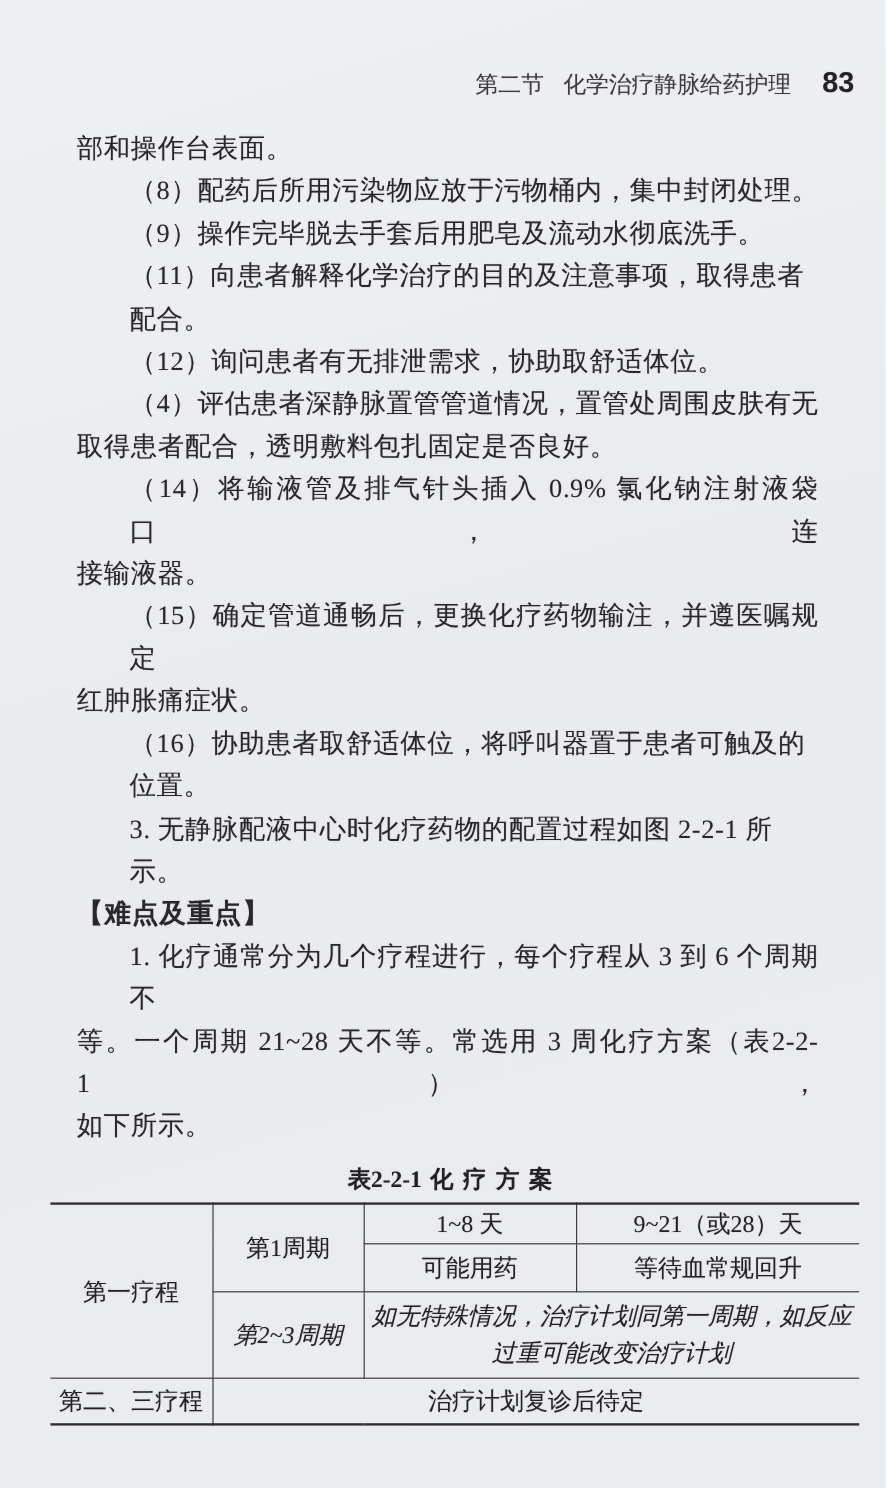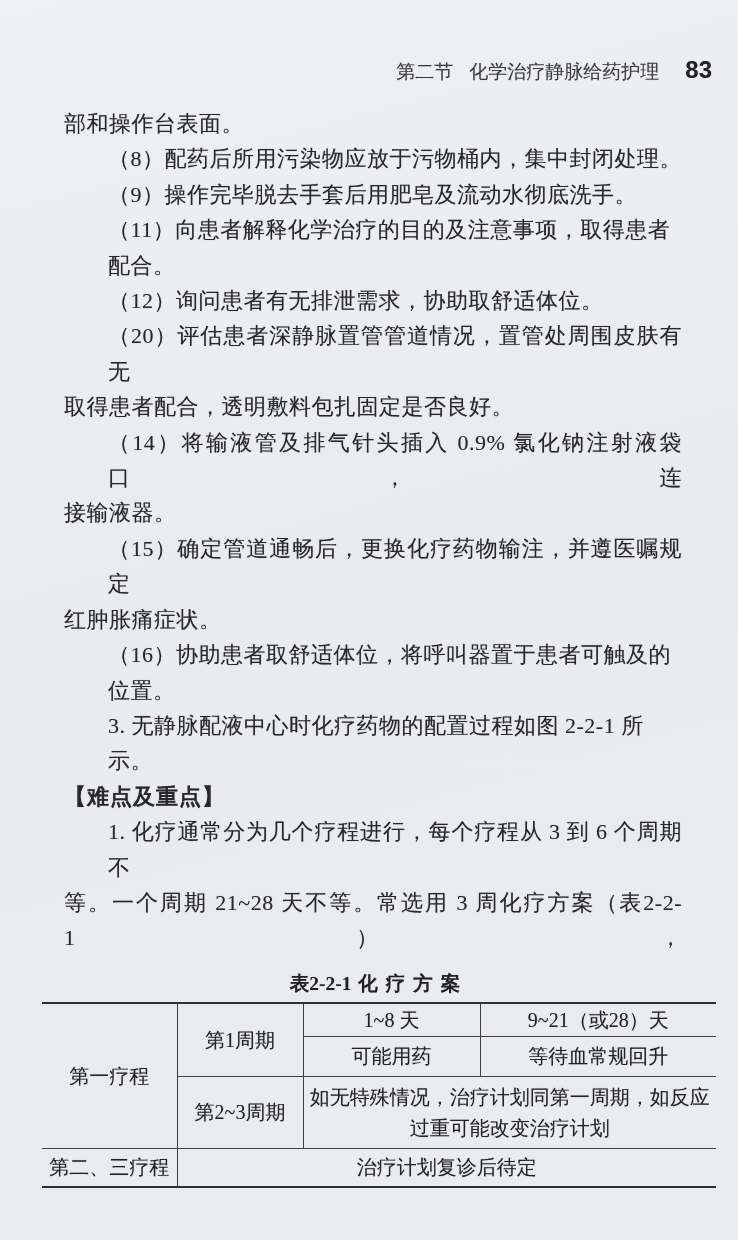--- a/index.html
+++ b/index.html
@@ -62,21 +62,21 @@
   table.chemo td {
     border: 1.4px solid #3d3d43;
     text-align: center; vertical-align: middle;
     padding: 0; overflow: hidden;
     text-shadow: 0 0 1px rgba(60,60,68,.3);
   }
   table.chemo td:first-child { border-left: none; }
   table.chemo td:last-child  { border-right: none; }
   tr.r1 { height: 34px; }
   tr.r2 { height: 40px; }
-  tr.r3 { height: 72px; }
+  tr.r3 { height: 72px; font-style: italic; }
   tr.r4 { height: 38px; }
   td.note {
     text-align: left; line-height: 31px;
     padding: 3px 12px 3px 14px;
   }
   td.plan { text-align: left; padding-left: 16px; }
 </style>
 </head>
 <body>
 
@@ -87,31 +87,32 @@
     <span class="ttl">化学治疗静脉给药护理</span>
     <span class="num">83</span>
   </div>
 
   <div class="content">
     <div class="line">部和操作台表面。</div>
     <div class="line indent">（8）配药后所用污染物应放于污物桶内，集中封闭处理。</div>
     <div class="line indent">（9）操作完毕脱去手套后用肥皂及流动水彻底洗手。</div>
     <div class="line indent">（11）向患者解释化学治疗的目的及注意事项，取得患者配合。</div>
     <div class="line indent">（12）询问患者有无排泄需求，协助取舒适体位。</div>
-    <div class="line indent justify">（20）评估患者深静脉置管管道情况，置管处周围皮肤有无</div>
+    <div class="line indent justify">（4）评估患者深静脉置管管道情况，置管处周围皮肤有无</div>
     <div class="line">取得患者配合，透明敷料包扎固定是否良好。</div>
     <div class="line indent justify">（14）将输液管及排气针头插入 0.9% 氯化钠注射液袋口，连</div>
     <div class="line">接输液器。</div>
     <div class="line indent justify">（15）确定管道通畅后，更换化疗药物输注，并遵医嘱规定</div>
     <div class="line">红肿胀痛症状。</div>
     <div class="line indent">（16）协助患者取舒适体位，将呼叫器置于患者可触及的位置。</div>
     <div class="line indent">3. 无静脉配液中心时化疗药物的配置过程如图 2-2-1 所示。</div>
     <div class="line bold">【难点及重点】</div>
     <div class="line indent justify">1. 化疗通常分为几个疗程进行，每个疗程从 3 到 6 个周期不</div>
     <div class="line justify">等。一个周期 21~28 天不等。常选用 3 周化疗方案（表2-2-1），</div>
+    <div class="line">如下所示。</div>
 
     <div class="table-caption">
       <span class="cap-label">表2-2-1</span>
       <span class="cap-title">化疗方案</span>
     </div>
 
     <table class="chemo">
       <colgroup>
         <col style="width:135px">
           <col style="width:126px">

